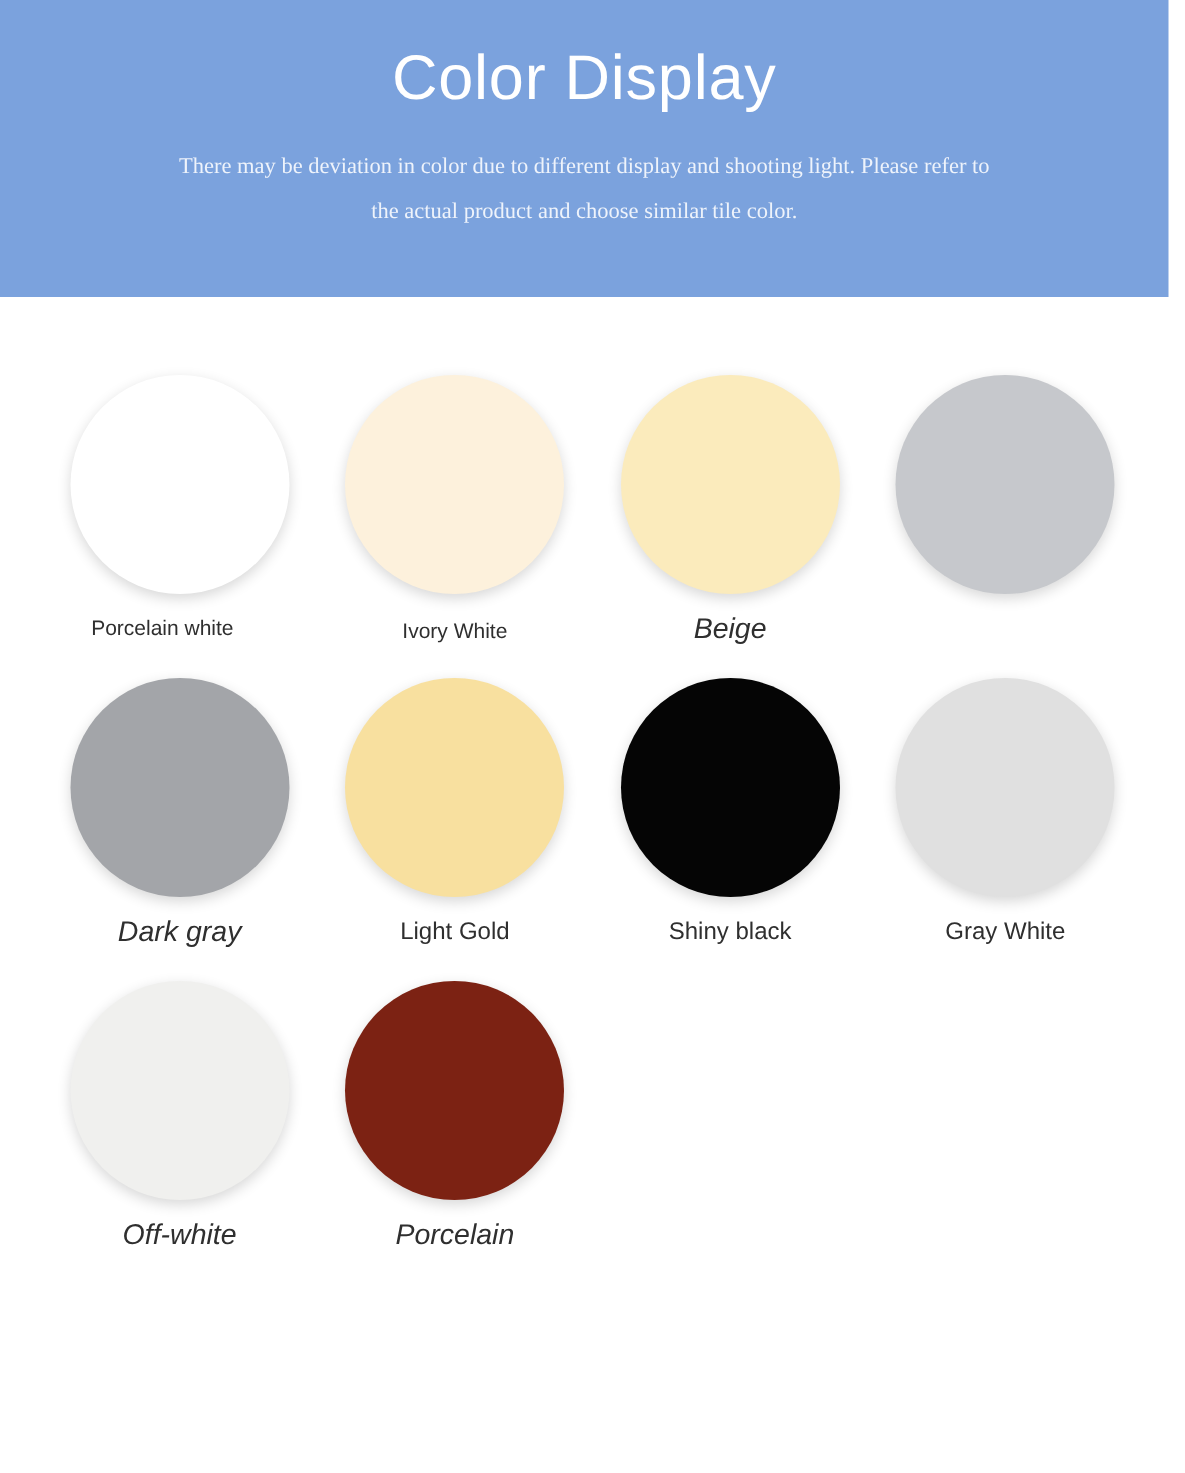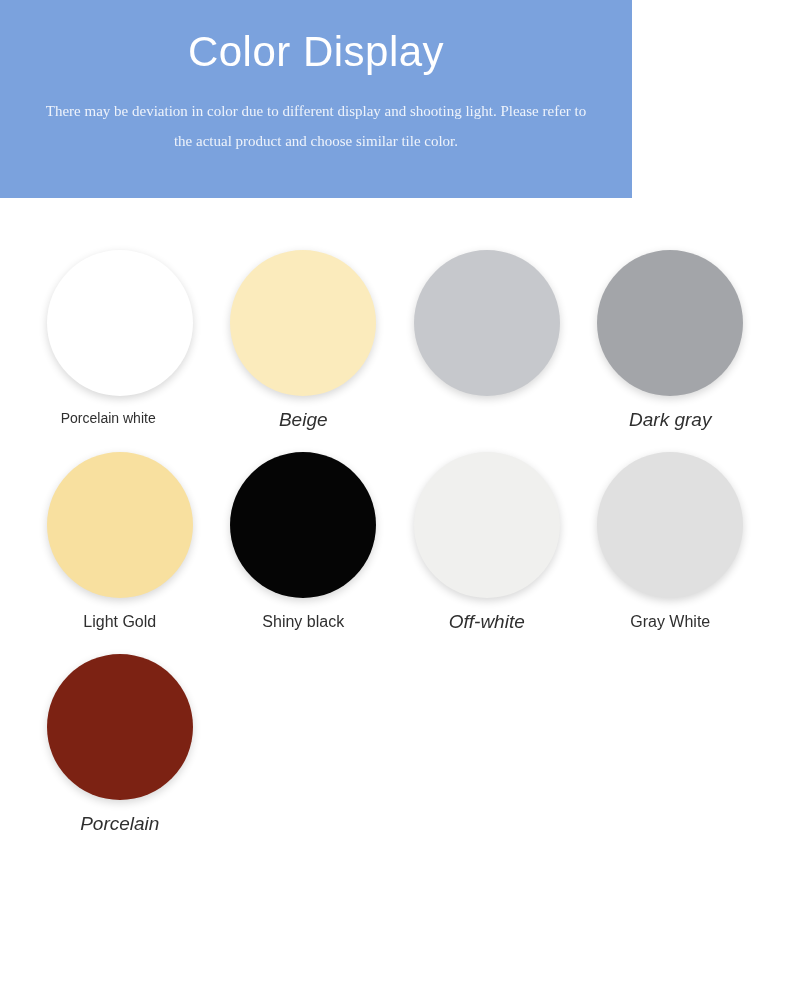--- a/index.html
+++ b/index.html
@@ -9,21 +9,21 @@
   body {
     width: 790px;
     height: 982px;
     background: #ffffff;
     font-family: "Liberation Sans", sans-serif;
     overflow: hidden;
   }
 
   
   .header {
-    width: 632px;
+    width: 779px;
     height: 198px;
     background: #7ba2dd;
     box-sizing: border-box;
     display: flex;
     flex-direction: column;
     align-items: center;
     padding-top: 26px;
   }
   .header-title {
     font-size: 42px;
@@ -92,43 +92,47 @@
   <h1 class="header-title" style="color: rgb(255, 255, 255);">Color Display</h1>
   <p class="header-subtitle" style="color: rgb(238, 243, 251);">There may be deviation in color due to different display and shooting light. Please refer to the actual product and choose similar tile color.</p>
 </div>
 
 <div class="swatch-grid">
     <div class="swatch">
       <div class="swatch-dot" style="background: rgb(255, 255, 255);"></div>
       <div class="swatch-label size-sm align-left">Porcelain white</div>
     </div>
     <div class="swatch">
+      <div class="swatch-dot" style="background: rgb(253, 241, 220);"></div>
+      <div class="swatch-label size-sm">Ivory White</div>
+    </div>
+    <div class="swatch">
       <div class="swatch-dot" style="background: rgb(251, 235, 188);"></div>
       <div class="swatch-label size-lg">Beige</div>
     </div>
     <div class="swatch">
       <div class="swatch-dot" style="background: rgb(198, 200, 204);"></div>
     </div>
     <div class="swatch">
       <div class="swatch-dot" style="background: rgb(163, 165, 169);"></div>
       <div class="swatch-label size-lg">Dark gray</div>
     </div>
     <div class="swatch">
       <div class="swatch-dot" style="background: rgb(248, 224, 159);"></div>
       <div class="swatch-label size-md">Light Gold</div>
     </div>
     <div class="swatch">
       <div class="swatch-dot" style="background: rgb(5, 5, 5);"></div>
       <div class="swatch-label size-md">Shiny black</div>
     </div>
     <div class="swatch">
+      <div class="swatch-dot" style="background: rgb(224, 224, 224);"></div>
+      <div class="swatch-label size-md">Gray White</div>
+    </div>
+    <div class="swatch">
       <div class="swatch-dot" style="background: rgb(240, 240, 238);"></div>
       <div class="swatch-label size-lg">Off-white</div>
-    </div>
-    <div class="swatch">
-      <div class="swatch-dot" style="background: rgb(224, 224, 224);"></div>
-      <div class="swatch-label size-md">Gray White</div>
     </div>
     <div class="swatch">
       <div class="swatch-dot" style="background: rgb(124, 34, 19);"></div>
       <div class="swatch-label size-lg">Porcelain</div>
     </div>
   </div>
 
 </body></html>

